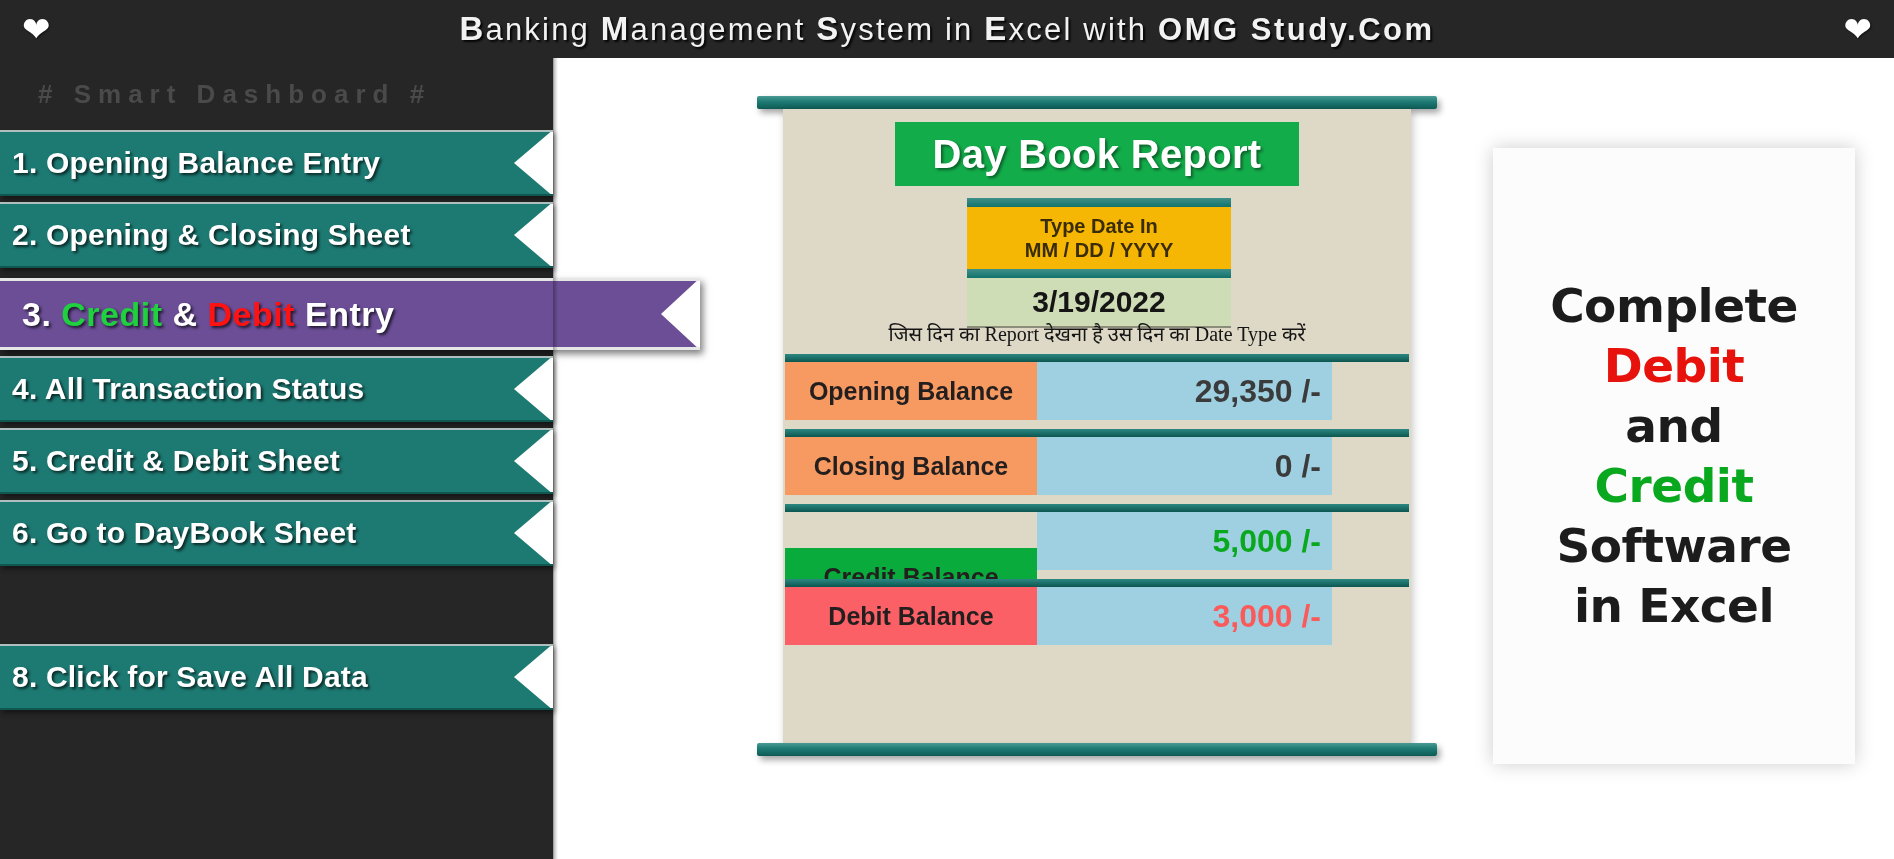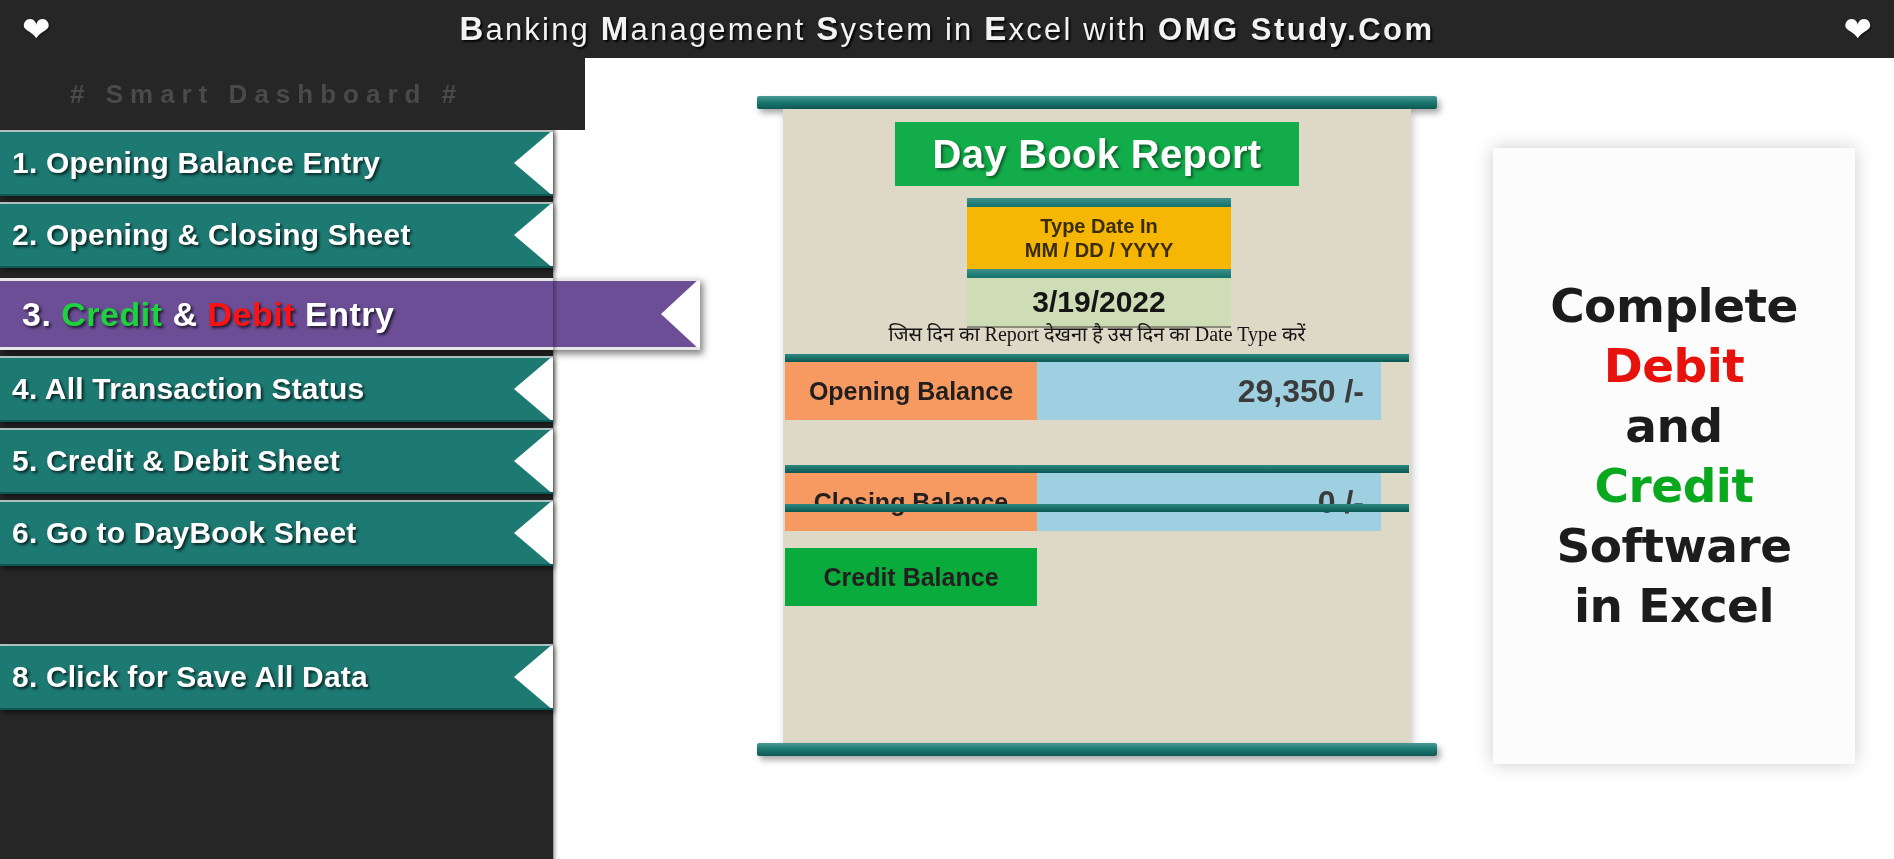--- a/index.html
+++ b/index.html
@@ -36,21 +36,20 @@
   }
   #header-title .cap{font-weight:bold;font-size:33px;}
   #header-title .bold{font-weight:bold;letter-spacing:2.5px;}
 
   
   #dash-strip{
     position:absolute;left:0;top:58px;width:553px;height:72px;
     background:#262626;
     display:flex;align-items:center;
     z-index:30;
-    padding-left:32px;
   }
   #dash-strip-label{
     color:#4a4a4a;
     font-size:26px;font-weight:bold;
     letter-spacing:7px;
     margin-left:38px;
     white-space:nowrap;
   }
 
   
@@ -194,28 +193,28 @@
   .bal-rail{
     position:absolute;left:0;top:0;width:624px;height:8px;
     background:linear-gradient(to bottom,#2c8882,#0c5650);
   }
   .bal-name{
     position:absolute;left:0;top:8px;width:252px;height:58px;
     display:flex;align-items:center;justify-content:center;
     color:#241f1f;font-size:25px;font-weight:bold;
   }
   .bal-val{
-    position:absolute;left:252px;top:8px;width:344px;height:58px;
+    position:absolute;left:252px;top:8px;width:295px;height:58px;
     background:#9ed0e2;
     display:flex;align-items:center;justify-content:flex-end;
-    padding-right:17px;
+    padding-right:11px;
     box-sizing:border-box;
     font-size:32px;font-weight:bold;
   }
-  #bal-row-0{top:245px;} #bal-row-1{top:320px;margin-top:36px;}
+  #bal-row-0{top:245px;} #bal-row-1{top:320px;}
   #bal-row-2{top:395px;} #bal-row-3{top:470px;}
 
   
   #promo-card{
     position:absolute;left:1493px;top:148px;
     width:362px;height:616px;
     background:#fcfcfc;
     box-shadow:0 0 18px rgba(0,0,0,.20);
     z-index:25;
     display:flex;flex-direction:column;
@@ -324,20 +323,26 @@
         <div class="bal-val" style="color: rgb(59, 59, 59);">29,350 /-</div>
       </div>
     <div class="bal-row" id="bal-row-1">
         <div class="bal-rail"></div>
         <div class="bal-name" style="background: rgb(247, 154, 98);">Closing Balance</div>
         <div class="bal-val" style="color: rgb(59, 59, 59);">0 /-</div>
       </div>
     <div class="bal-row" id="bal-row-2">
         <div class="bal-rail"></div>
         <div class="bal-name" style="background: rgb(10, 171, 61); margin-top: 36px;">Credit Balance</div>
+        <div class="bal-val" style="color: rgb(9, 168, 31);">5,000 /-</div>
+      </div>
+    <div class="bal-row" id="bal-row-3">
+        <div class="bal-rail"></div>
+        <div class="bal-name" style="background: rgb(251, 96, 102);">Debit Balance</div>
+        <div class="bal-val" style="color: rgb(251, 90, 90);">3,000 /-</div>
       </div>
   </div>
   <div class="rail" id="rail-bottom"></div>
 </div>
 
 <div id="promo-card">
     <div class="promo-line">Complete</div>
     <div class="promo-line red">Debit</div>
     <div class="promo-line">and</div>
     <div class="promo-line green">Credit</div>

